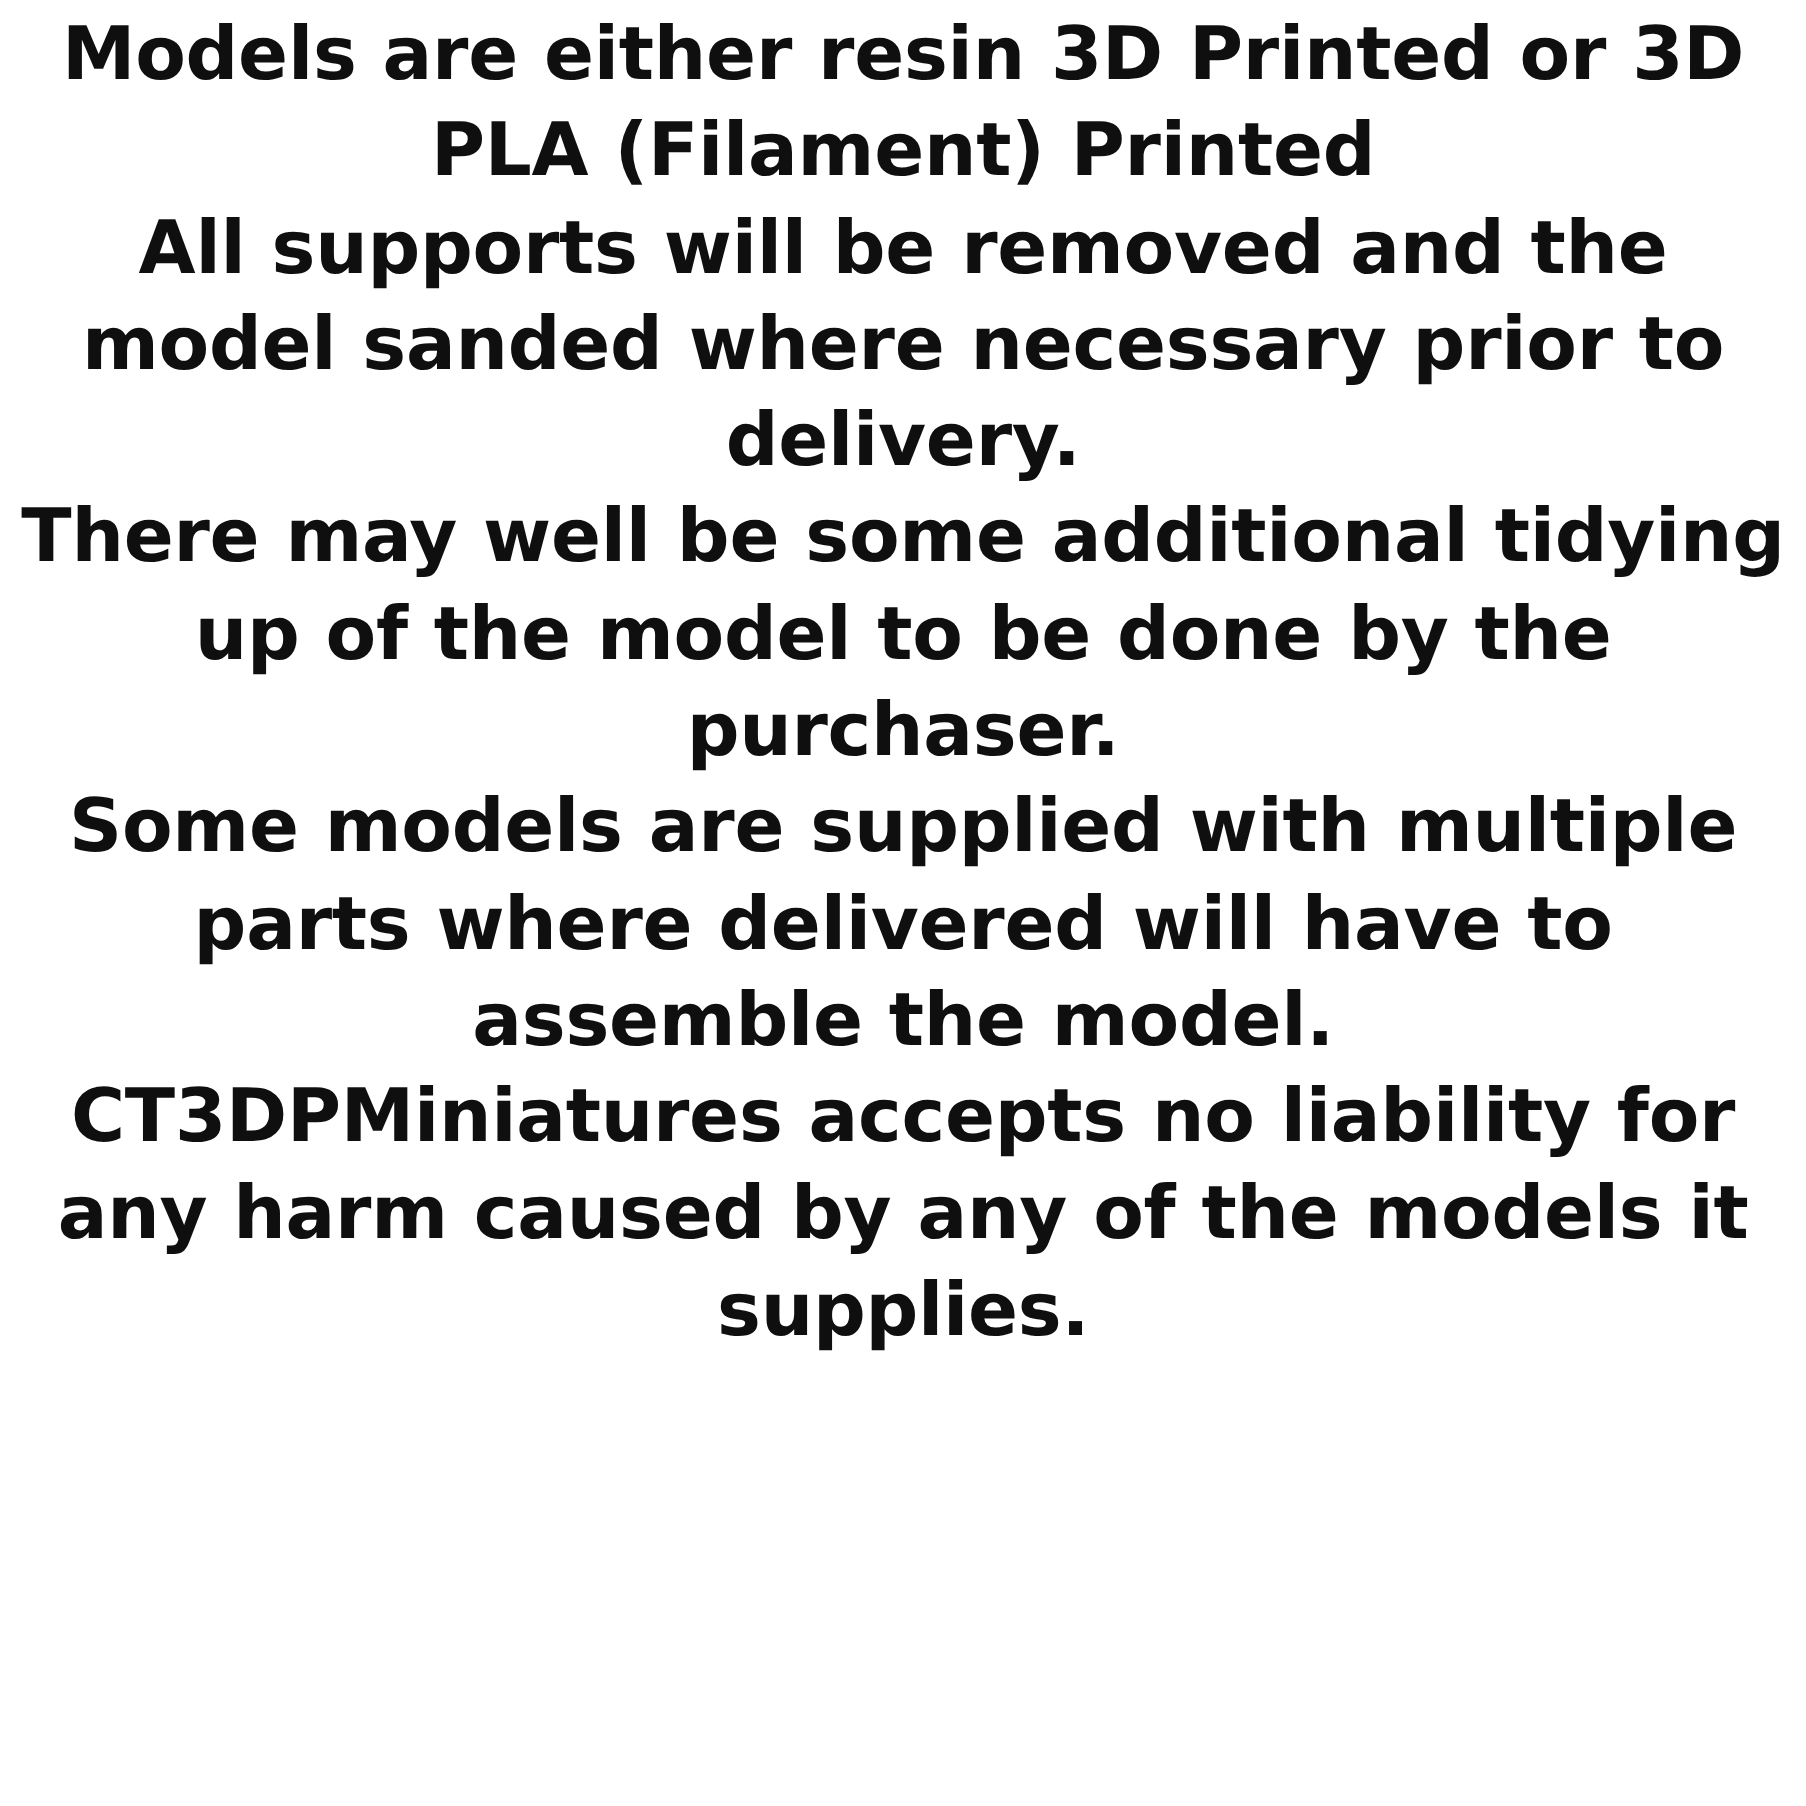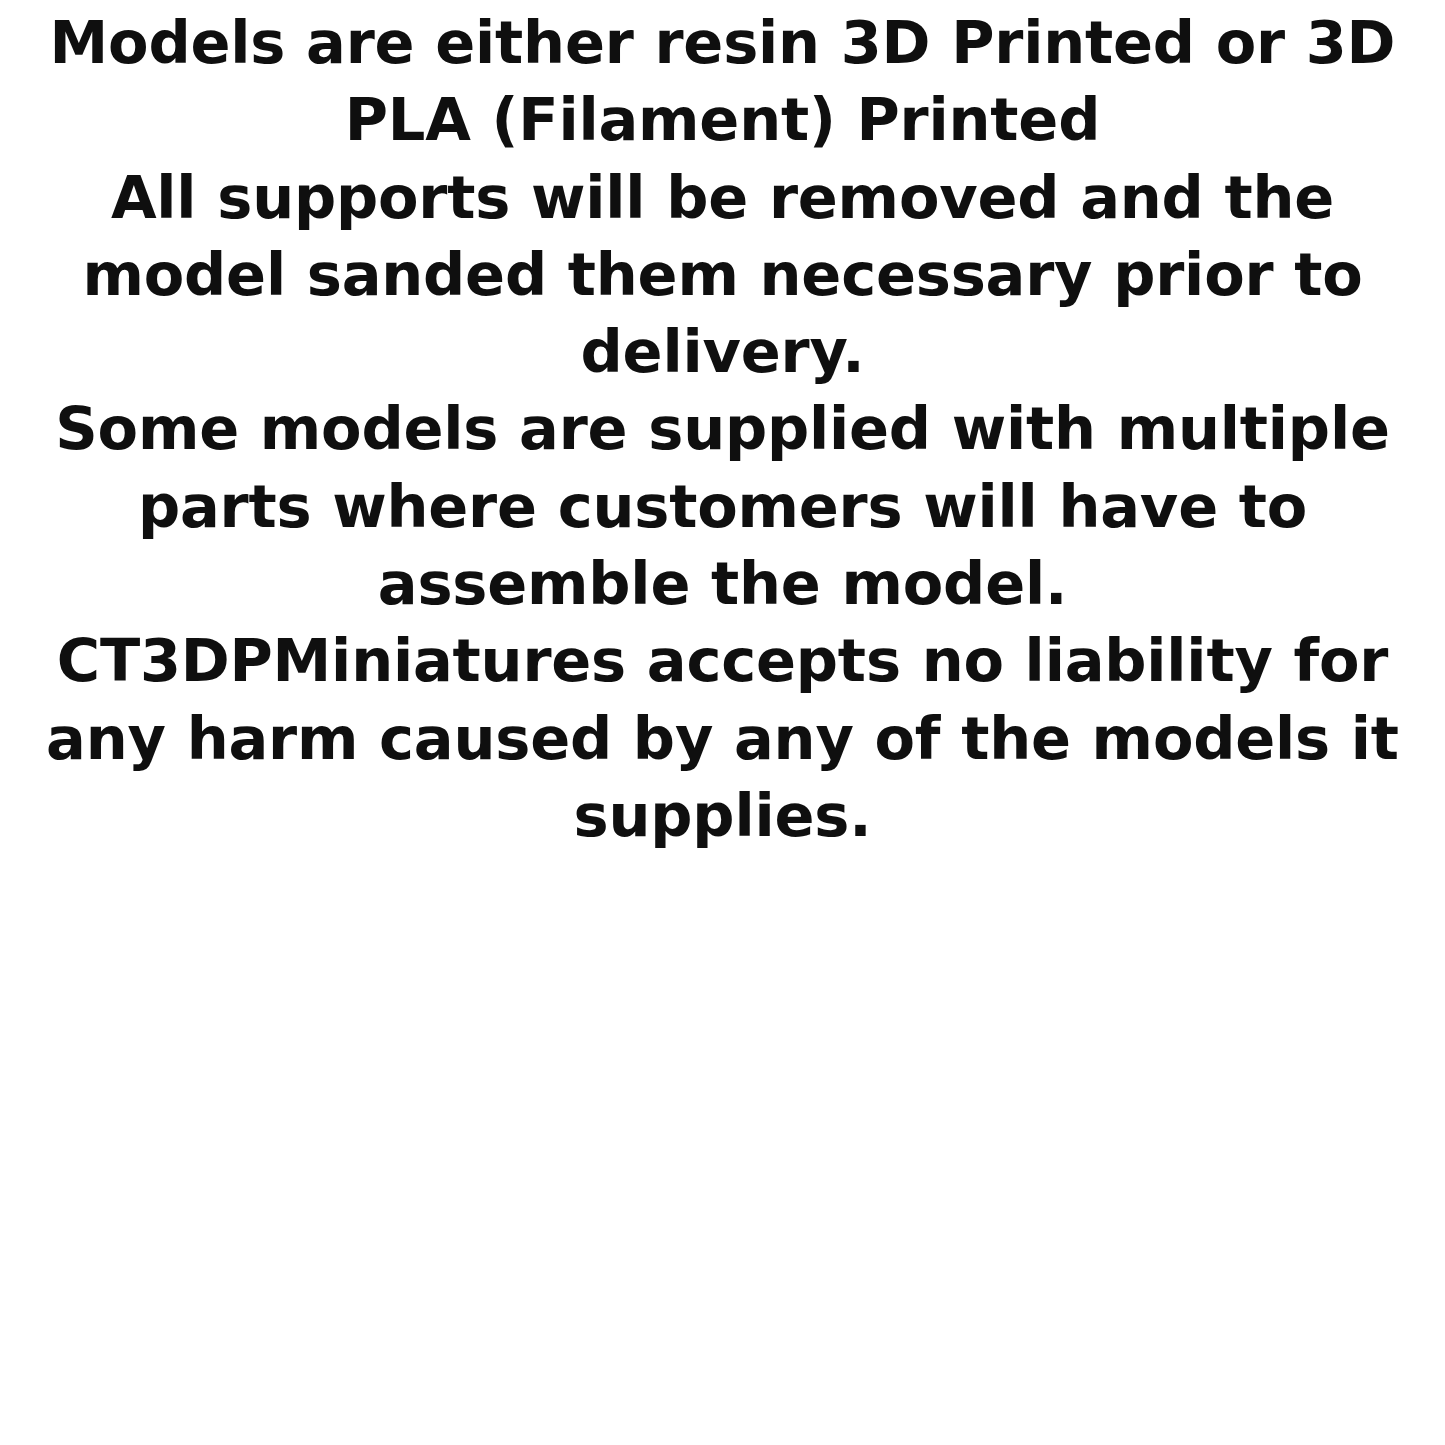--- a/index.html
+++ b/index.html
@@ -37,18 +37,19 @@
     margin: 0;
     padding: 0;
   }
 </style>
 </head>
 <body>
 
 <div class="page">
   <div class="disclaimer">
     <p>Models are either resin 3D Printed or 3D PLA (Filament) Printed</p>
-    <p>All supports will be removed and the model sanded them necessary prior to delivery.</p>
-    <p>Some models are supplied with multiple parts where customers will have to assemble the model.</p>
+    <p>All supports will be removed and the model sanded where necessary prior to delivery.</p>
+    <p>There may well be some additional tidying up of the model to be done by the purchaser.</p>
+    <p>Some models are supplied with multiple parts where delivered will have to assemble the model.</p>
     <p>CT3DPMiniatures accepts no liability for any harm caused by any of the models it supplies.</p>
 
   </div>
 </div>
 
 </body></html>

